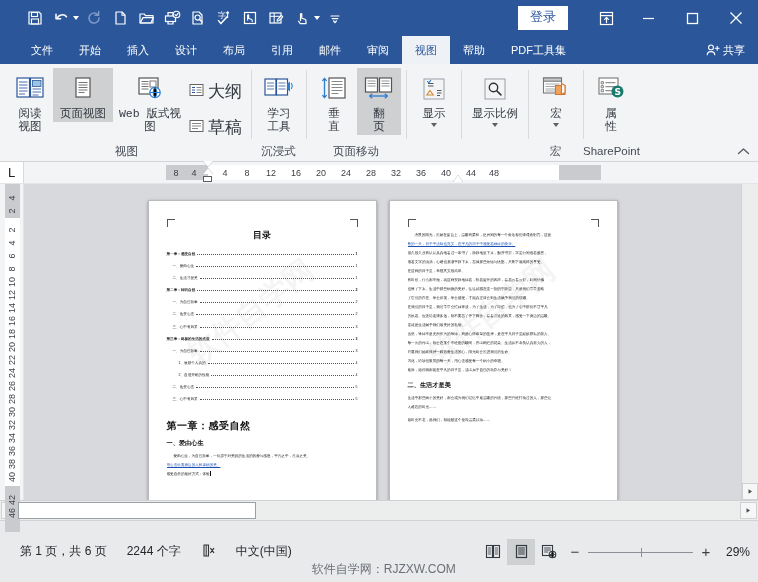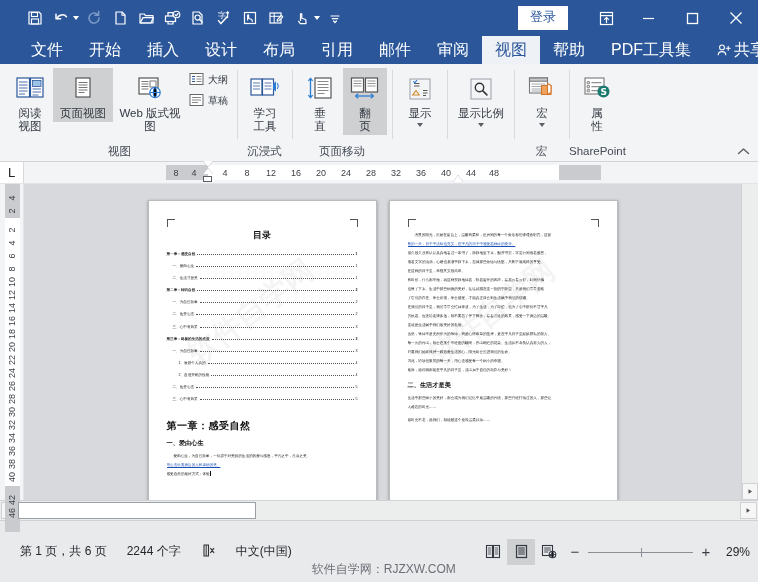--- a/index.html
+++ b/index.html
@@ -46,21 +46,21 @@
     color: #ffffff;
   }
   .winbtn.ribbonopts { width: 40px; }
 
   
   .tabbar {
     height: 28px; background: #2b579a; flex: 0 0 28px;
     display: flex; align-items: stretch; padding-left: 18px; position: relative;
   }
   .tab {
-    color: #ffffff; font-size: 16px; padding: 0 13px;
+    color: #ffffff; font-size: 11px; padding: 0 13px;
     display: flex; align-items: center; white-space: nowrap;
   }
   .tab.active { background: #eef1f6; color: #2b579a; }
   .tab-icon { display: inline-flex; align-items: center; margin-right: 3px; }
   .tabbar .spacer { flex: 1 1 auto; }
 
   
   .ribbon {
     flex: 0 0 98px; background: #f3f4f6; border-bottom: 1px solid #d2d4d8;
     display: flex; align-items: stretch; position: relative; padding-left: 2px;
@@ -73,28 +73,28 @@
   .rgroup-label {
     text-align: center; font-size: 11.5px; color: #444b54; padding-bottom: 4px; height: 17px; line-height: 15px;
   }
   .bigbtn {
     width: 44px; display: flex; flex-direction: column; align-items: center;
     padding: 3px 2px 2px 2px; font-size: 11.5px; color: #333a42; line-height: 13px; text-align: center;
   }
   .bigbtn.wide { width: 60px; }
   .bigbtn.active { background: #cfd0d2; }
   .bigbtn .ico { height: 36px; display: flex; align-items: center; justify-content: center; }
-  .bigbtn .lbl { white-space: pre-line; }
+  .bigbtn .lbl { white-space: pre-line; font-family: Liberation Mono, monospace; }
   .caret-dn { width: 100%; height: 9px; display: flex; align-items: center; justify-content: center; }
   .caret-dn:after {
     content: ""; border-left: 3.5px solid transparent; border-right: 3.5px solid transparent;
     border-top: 4px solid #5b5f66;
   }
   .smallcol { display: flex; flex-direction: column; justify-content: flex-start; padding-top: 3px; gap: 3px; }
-  .smallbtn { display: flex; align-items: center; font-size: 10px; color: #333a42; padding: 1px 4px 1px 2px; gap: 4px; }
+  .smallbtn { display: flex; align-items: center; font-size: 17px; color: #333a42; padding: 1px 4px 1px 2px; gap: 4px; margin-top: 8px; }
   .ribbon-collapse {
     position: absolute; right: 6px; bottom: 2px; width: 18px; height: 16px;
     display: flex; align-items: center; justify-content: center; color: #5b5f66;
   }
 
   
   .rulerrow { flex: 0 0 22px; background: #f3f4f6; display: flex; align-items: stretch; border-bottom: 1px solid #e3e4e7; }
   .tabstop {
     width: 24px; display: flex; align-items: center; justify-content: center;
     background: #ffffff; border-right: 1px solid #d7d9dc; font-size: 13px; color: #222;

